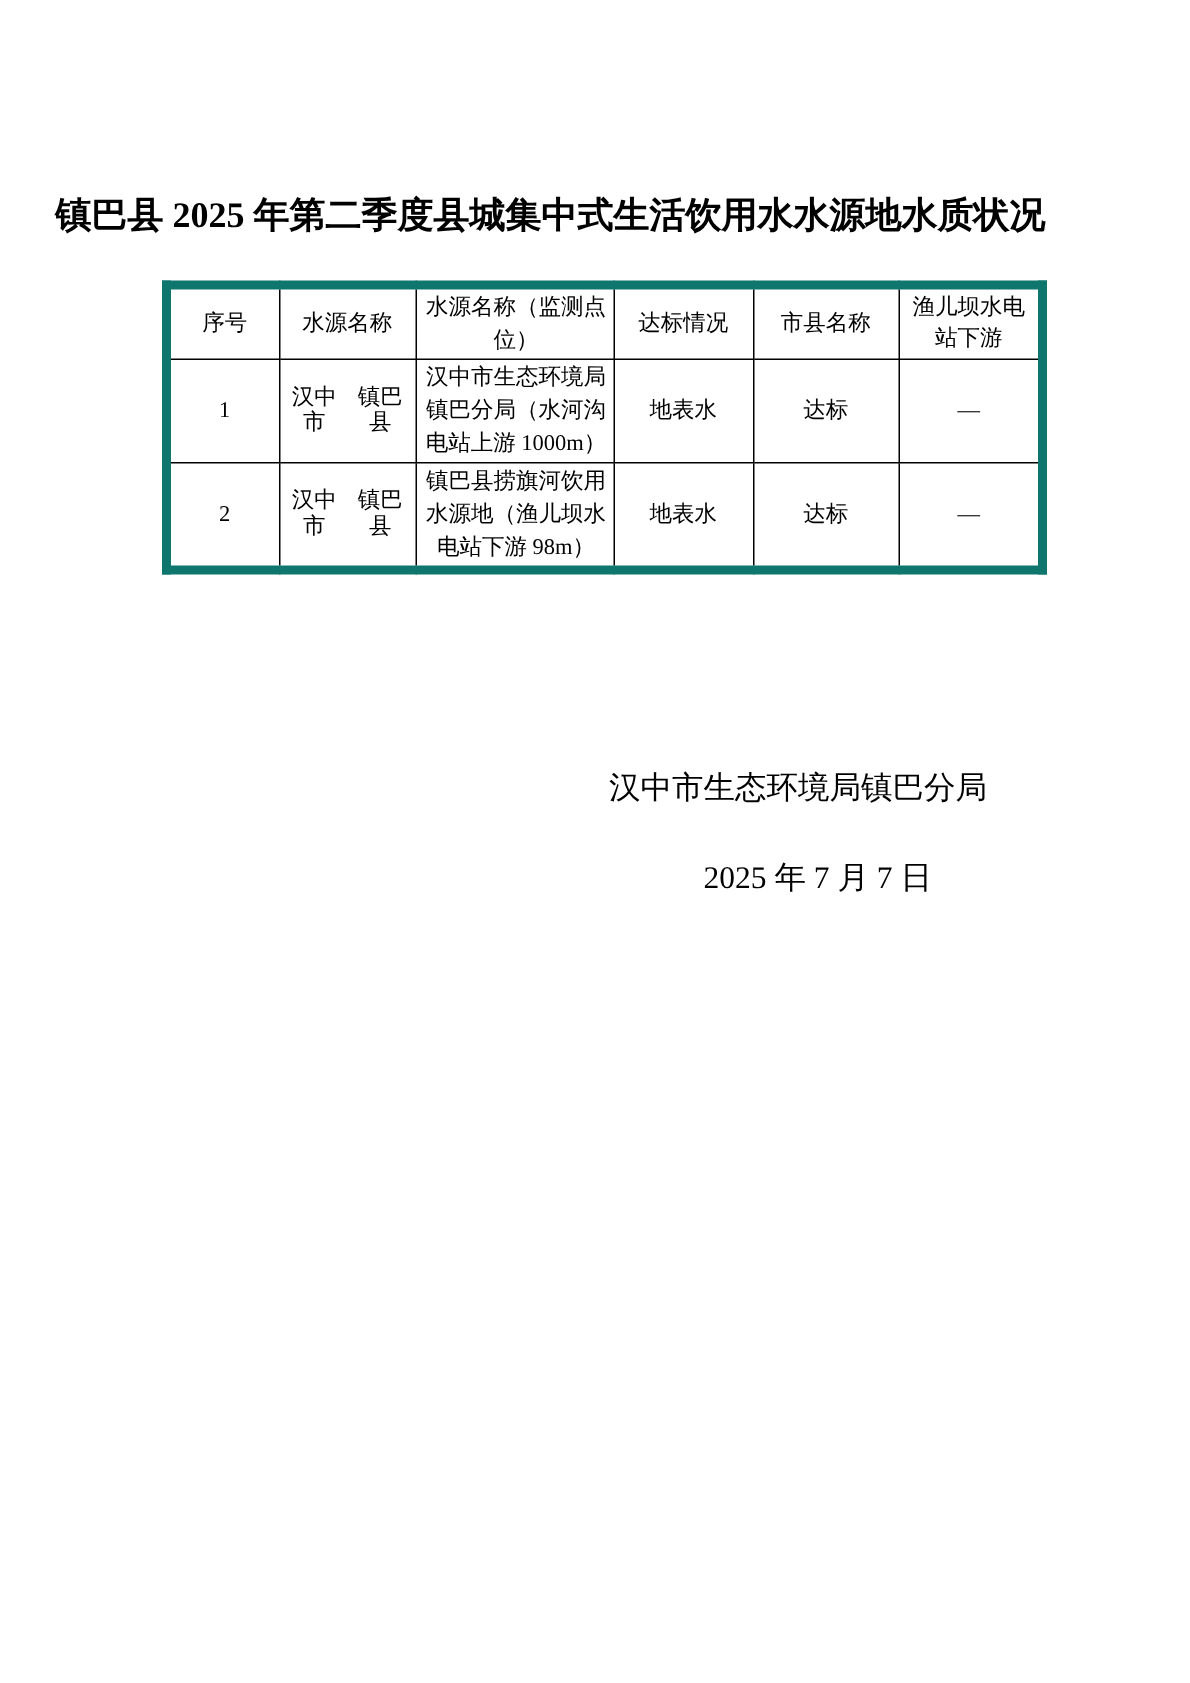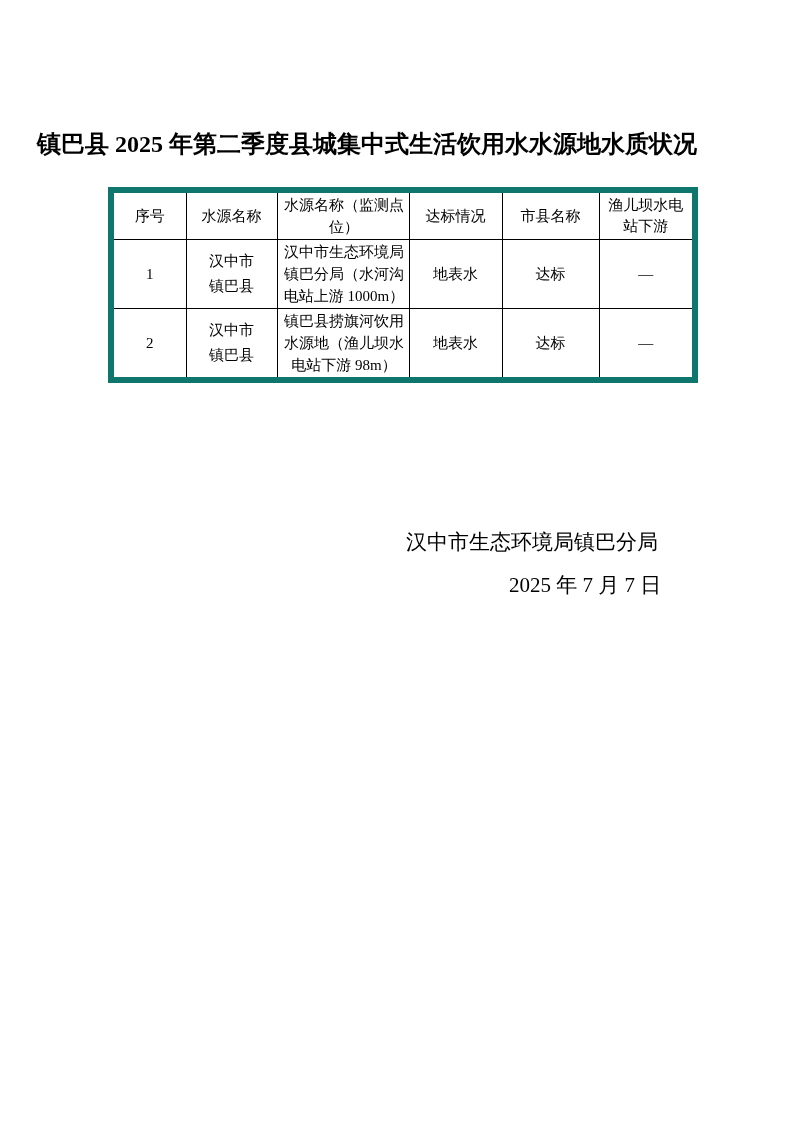--- a/index.html
+++ b/index.html
@@ -52,42 +52,41 @@
   .water-table thead tr { height: 47px; }
   .water-table tbody tr.row-1 { height: 68px; }
   .water-table tbody tr.row-2 { height: 66px; }
   .cell-left {
     text-align: center;
     line-height: 22px !important;
     padding: 1px 3px 1px 5px !important;
   }
   .dual {
     display: flex;
-    flex-direction: column;
+    flex-direction: row;
     justify-content: center;
     align-items: center;
     gap: 8px;
     line-height: 17px;
   }
   .sign-agency {
     position: absolute;
     left: 406px;
-    top: 529px;
+    top: 512px;
     font-size: 21px;
     line-height: 26px;
     white-space: nowrap;
   }
   .sign-date {
     position: absolute;
     left: 469px;
     top: 572px;
     font-size: 21px;
     line-height: 26px;
     white-space: nowrap;
-    margin-left: 40px;
   }
 </style>
 </head>
 <body>
 
 <div class="page">
 
   <h1 class="doc-title">镇巴县 2025 年第二季度县城集中式生活饮用水水源地水质状况</h1>
 
   <table class="water-table">

